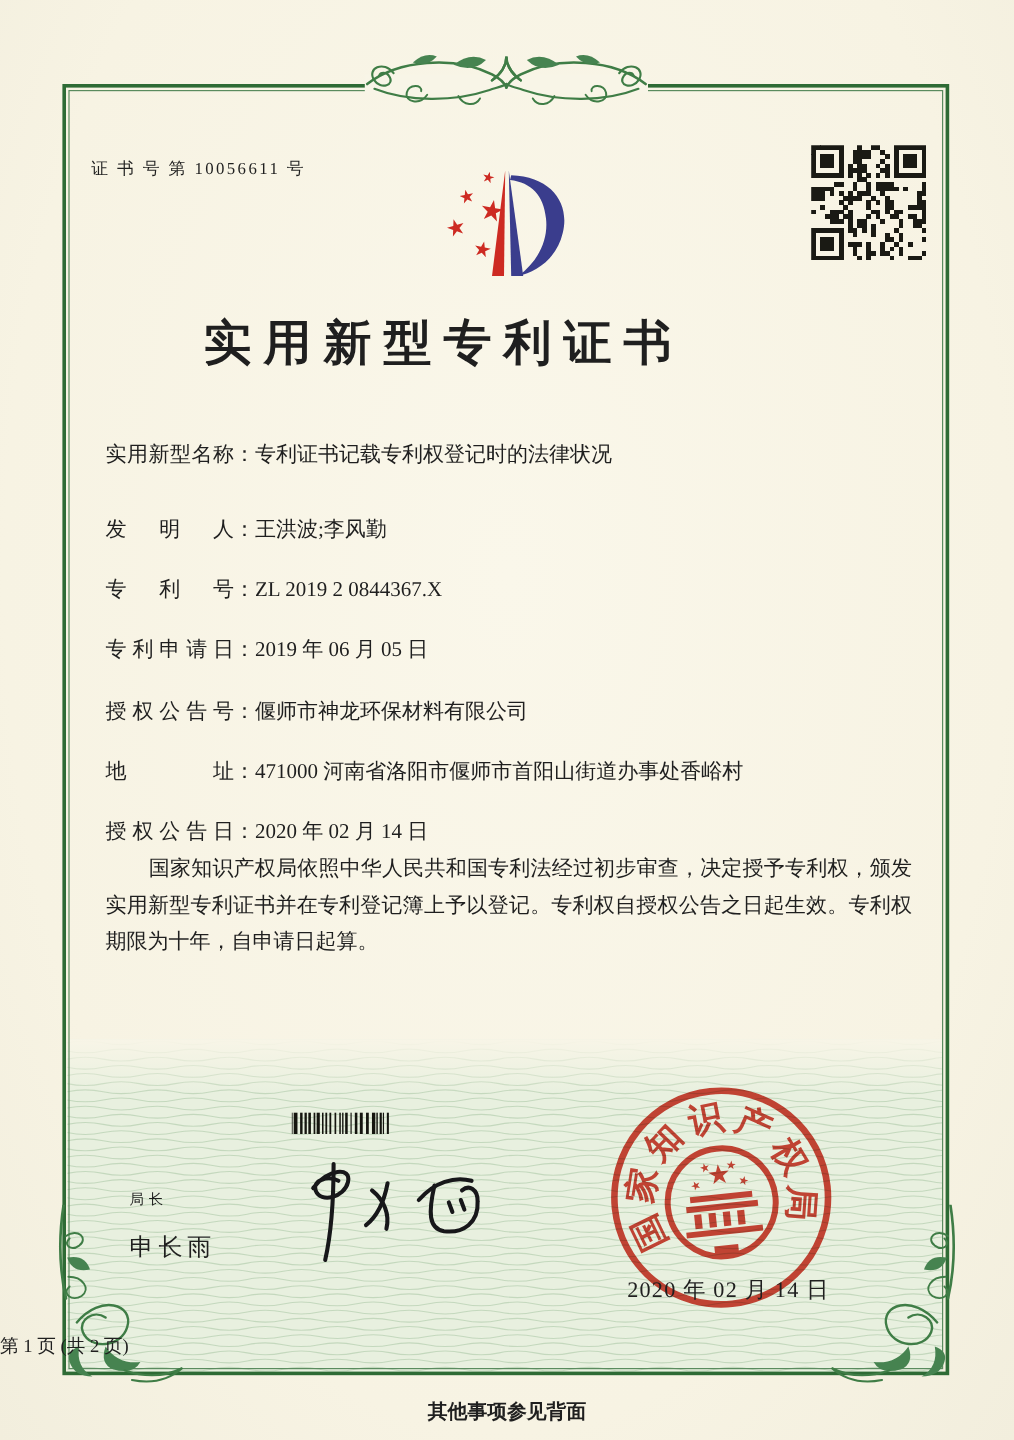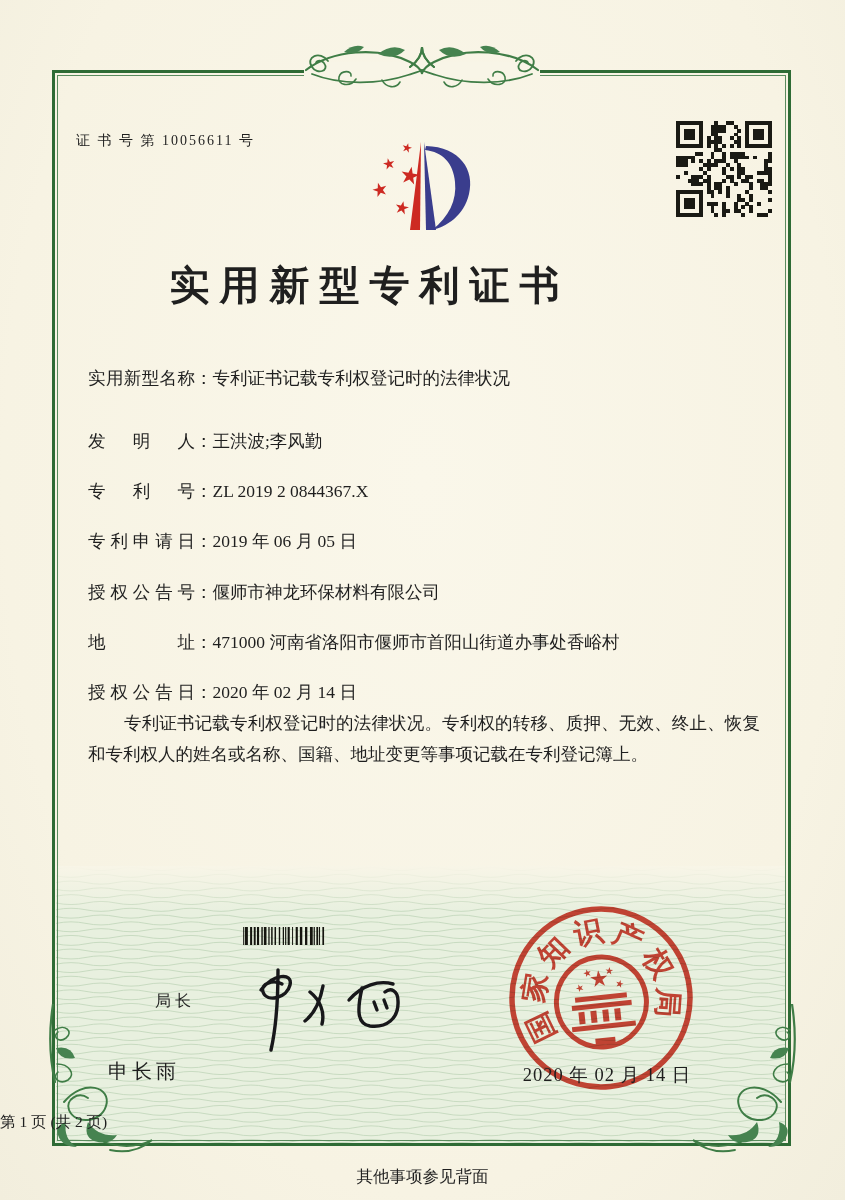--- a/index.html
+++ b/index.html
@@ -27,31 +27,31 @@
   .field{left:88px;width:680px;font-size:17.5px;z-index:3;white-space:nowrap;}
   .lab{display:inline-block;width:107px;text-align:justify;text-align-last:justify;}
   .grant-no{position:absolute;left:340px;top:0;white-space:nowrap;}
   .grant-no .lab{width:96px;}
   
   .paras{left:88px;top:708px;width:672px;z-index:3;font-size:17.5px;line-height:30.5px;
     text-align:justify;}
   .paras p{margin:0;text-indent:36px;}
   
   .barcode{left:243px;top:927px;z-index:3;}
-  .sig-title{left:108px;top:991px;font-size:16px;letter-spacing:4px;z-index:3;font-family:"Liberation Sans","DejaVu Sans",sans-serif;margin-left:47px;}
-  .sig-name{left:108px;top:1058px;font-size:20px;letter-spacing:4px;z-index:3;font-family:"Liberation Sans","DejaVu Sans",sans-serif;}
+  .sig-title{left:108px;top:991px;font-size:12px;letter-spacing:4px;z-index:3;font-family:"Liberation Sans","DejaVu Sans",sans-serif;}
+  .sig-name{left:108px;top:1026px;font-size:20px;letter-spacing:4px;z-index:3;font-family:"Liberation Sans","DejaVu Sans",sans-serif;}
   .signature{left:225px;top:958px;z-index:4;}
   .sigstroke{fill:none;stroke:#17171a;stroke-width:3.4px;stroke-linecap:round;}
   .seal{left:503px;top:900px;z-index:4;mix-blend-mode:multiply;opacity:.93;}
   .seal-ch{font-size:29px;font-weight:bold;fill:#d0392b;text-anchor:middle;
     dominant-baseline:central;font-family:"DejaVu Serif","Liberation Serif",serif;}
   .seal-date{left:512px;top:1062px;width:190px;text-align:center;font-size:18.5px;
     letter-spacing:1px;z-index:5;}
   .page-info{left:0;top:1112px;width:739px;text-align:left;font-size:15.5px;z-index:3;}
-  .back-note{left:0;top:1166px;width:845px;text-align:center;font-size:16.5px;z-index:3;}
+  .back-note{left:0;top:1166px;width:845px;text-align:center;font-size:16.5px;z-index:3;font-weight:bold;}
   
   .orn-top{left:292px;top:32px;z-index:3;}
   .orn-bl{left:46px;top:1004px;z-index:3;}
   .orn-br{left:689px;top:1004px;z-index:3;}
   .grn{stroke:#3f7d46;fill:none;stroke-linecap:round;}
   .grnf{fill:#468350;stroke:none;}
 </style>
 </head>
 <body>
 
@@ -454,21 +454,21 @@
   <span class="lab">授权公告号</span><span>：</span><span>偃师市神龙环保材料有限公司</span>
 </div>
 <div class="abs field" style="top:630px">
   <span class="lab">地址</span><span>：</span><span>471000 河南省洛阳市偃师市首阳山街道办事处香峪村</span>
 </div>
 <div class="abs field" style="top:680px">
   <span class="lab">授权公告日</span><span>：</span><span>2020 年 02 月 14 日</span>
 </div>
 
 <div class="abs paras">
-  <p>专利证书记载专利权登记时的法律状况。专利权的转移、质押、无效、终止、恢复和专利权人的姓名或名称、国籍、地址变更等事项记载在专利登记簿上。</p>
+  <p>国家知识产权局依照中华人民共和国专利法经过初步审查，决定授予专利权，颁发实用新型专利证书并在专利登记簿上予以登记。专利权自授权公告之日起生效。专利权期限为十年，自申请日起算。</p>
 </div>
 
 <svg class="abs barcode" id="barcode-svg" width="82" height="18">
     <rect x="0.00" y="0" width="0.83" height="18" fill="#15150f"></rect>
     <rect x="1.75" y="0" width="3.14" height="18" fill="#15150f"></rect>
     <rect x="7.09" y="0" width="2.05" height="18" fill="#15150f"></rect>
     <rect x="10.76" y="0" width="1.92" height="18" fill="#15150f"></rect>
     <rect x="13.96" y="0" width="2.13" height="18" fill="#15150f"></rect>
     <rect x="18.34" y="0" width="1.42" height="18" fill="#15150f"></rect>
     <rect x="20.87" y="0" width="2.63" height="18" fill="#15150f"></rect>

